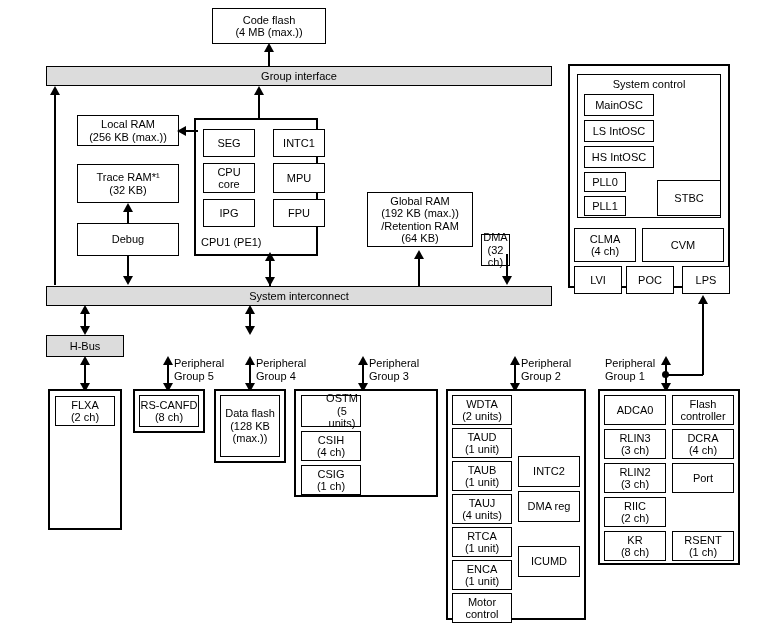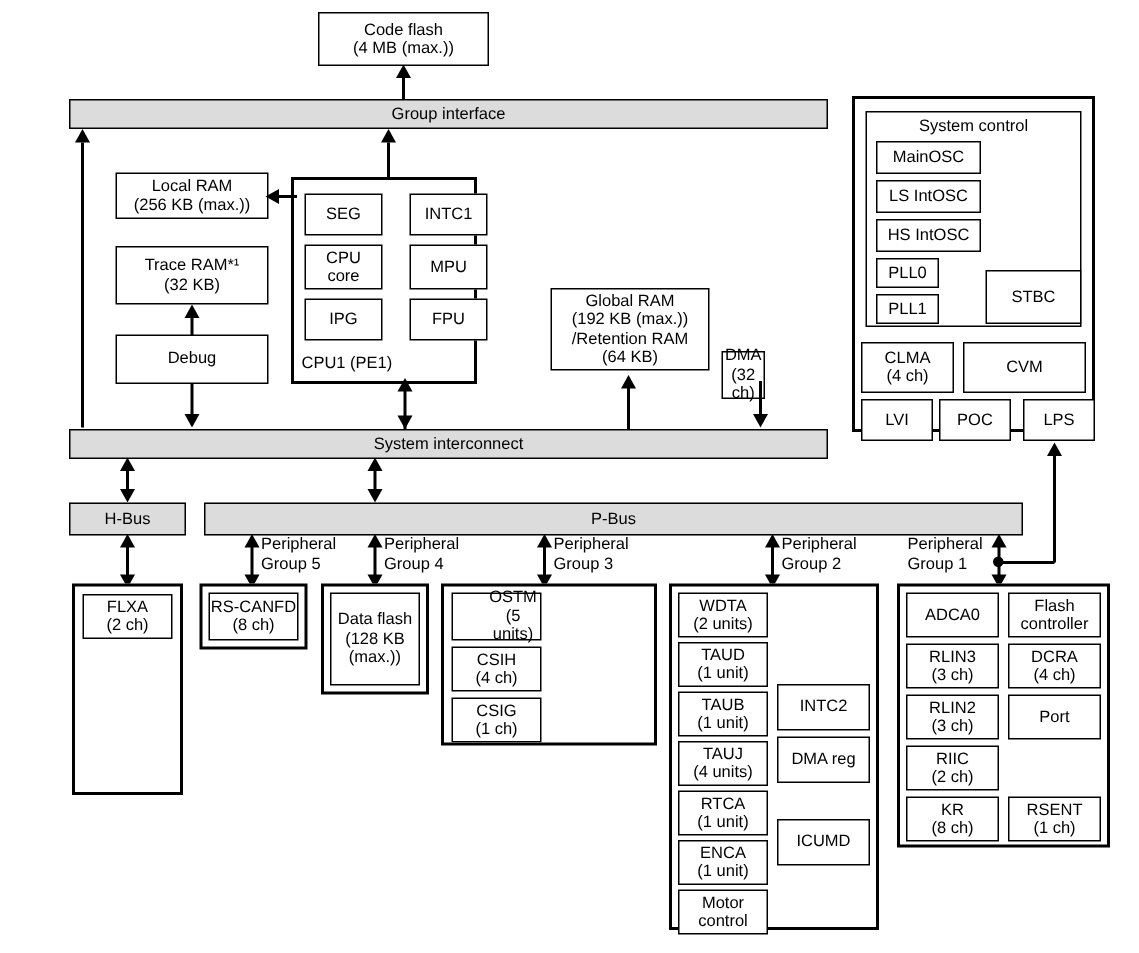--- a/index.html
+++ b/index.html
@@ -114,21 +114,20 @@
   <div class="ln vln" style="left:84px;top:308px;height:24px;"></div>
   <div class="ar up" style="left:80px;top:305px;"></div>
   <div class="ar down" style="left:80px;top:326px;"></div>
 
   <div class="ln vln" style="left:249px;top:308px;height:24px;"></div>
   <div class="ar up" style="left:245px;top:305px;"></div>
   <div class="ar down" style="left:245px;top:326px;"></div>
 
   <div class="box gray" style="left:46px;top:335px;width:78px;height:22px;">H-Bus</div>
 
-  <div class="box gray" style="left:136px;top:335px;width:546px;height:22px;">P-Bus</div>
 
   <div class="ln vln" style="left:84px;top:359px;height:30px;"></div>
   <div class="ar up" style="left:80px;top:356px;"></div>
   <div class="ar down" style="left:80px;top:383px;"></div>
 
   <div class="ln vln" style="left:167px;top:359px;height:30px;"></div>
   <div class="ar up" style="left:163px;top:356px;"></div>
   <div class="ar down" style="left:163px;top:383px;"></div>
   <div class="label" style="left:174px;top:357px;">Peripheral
 Group 5</div>

